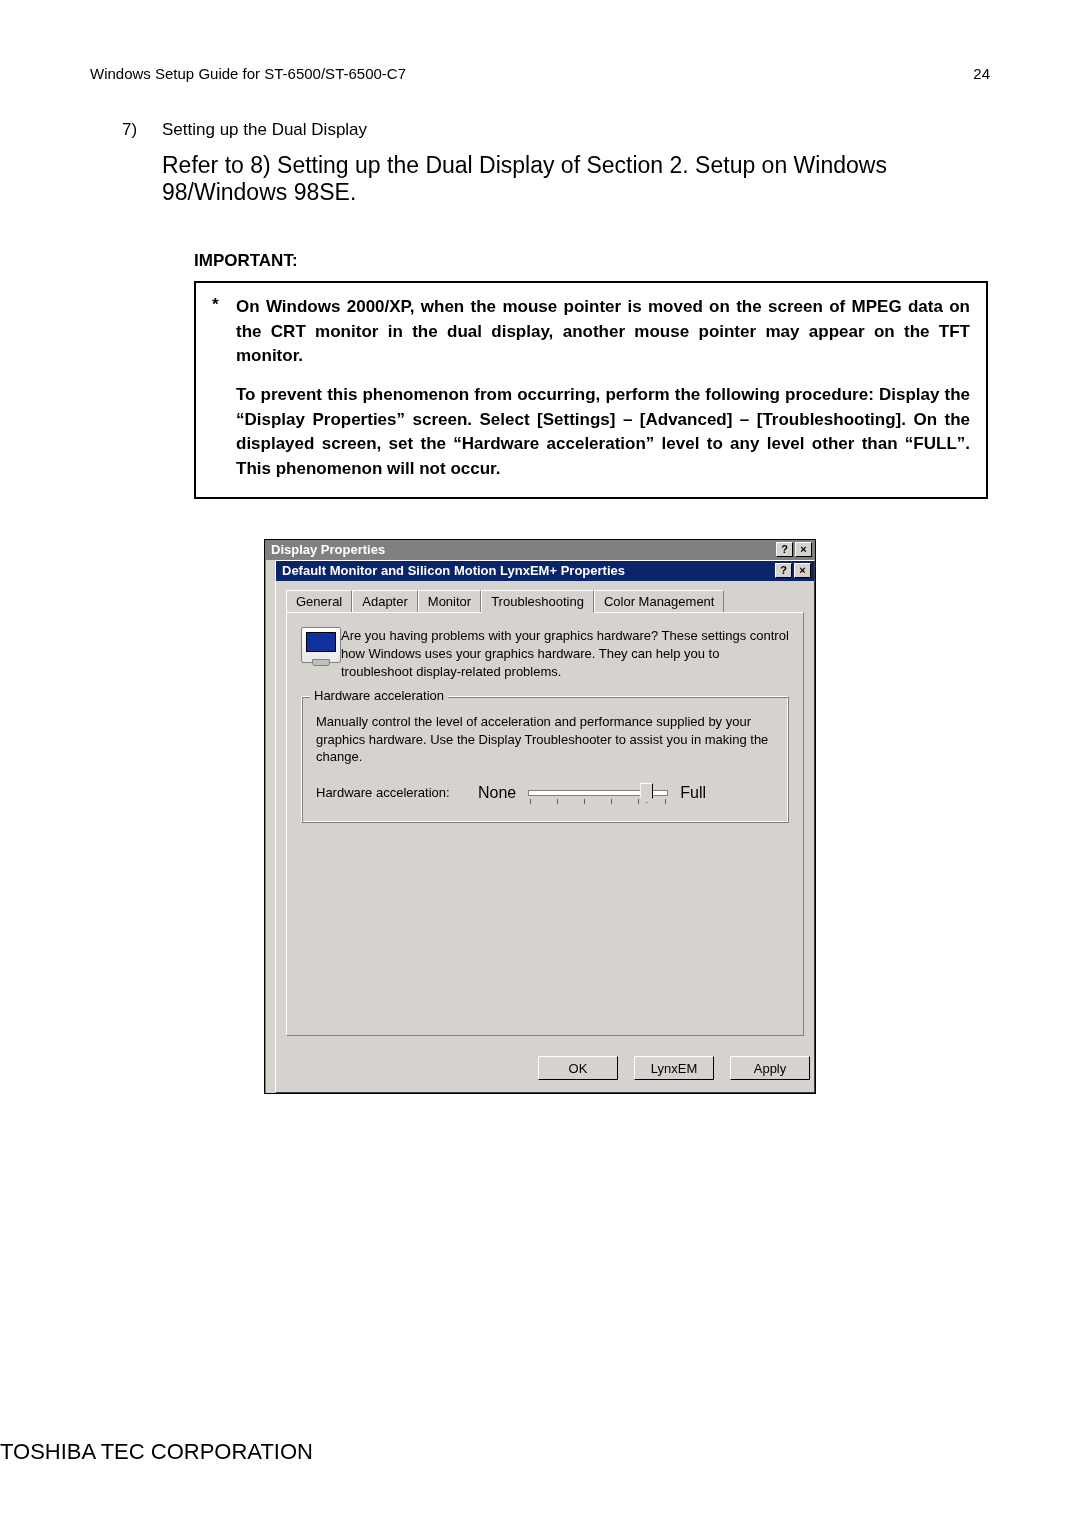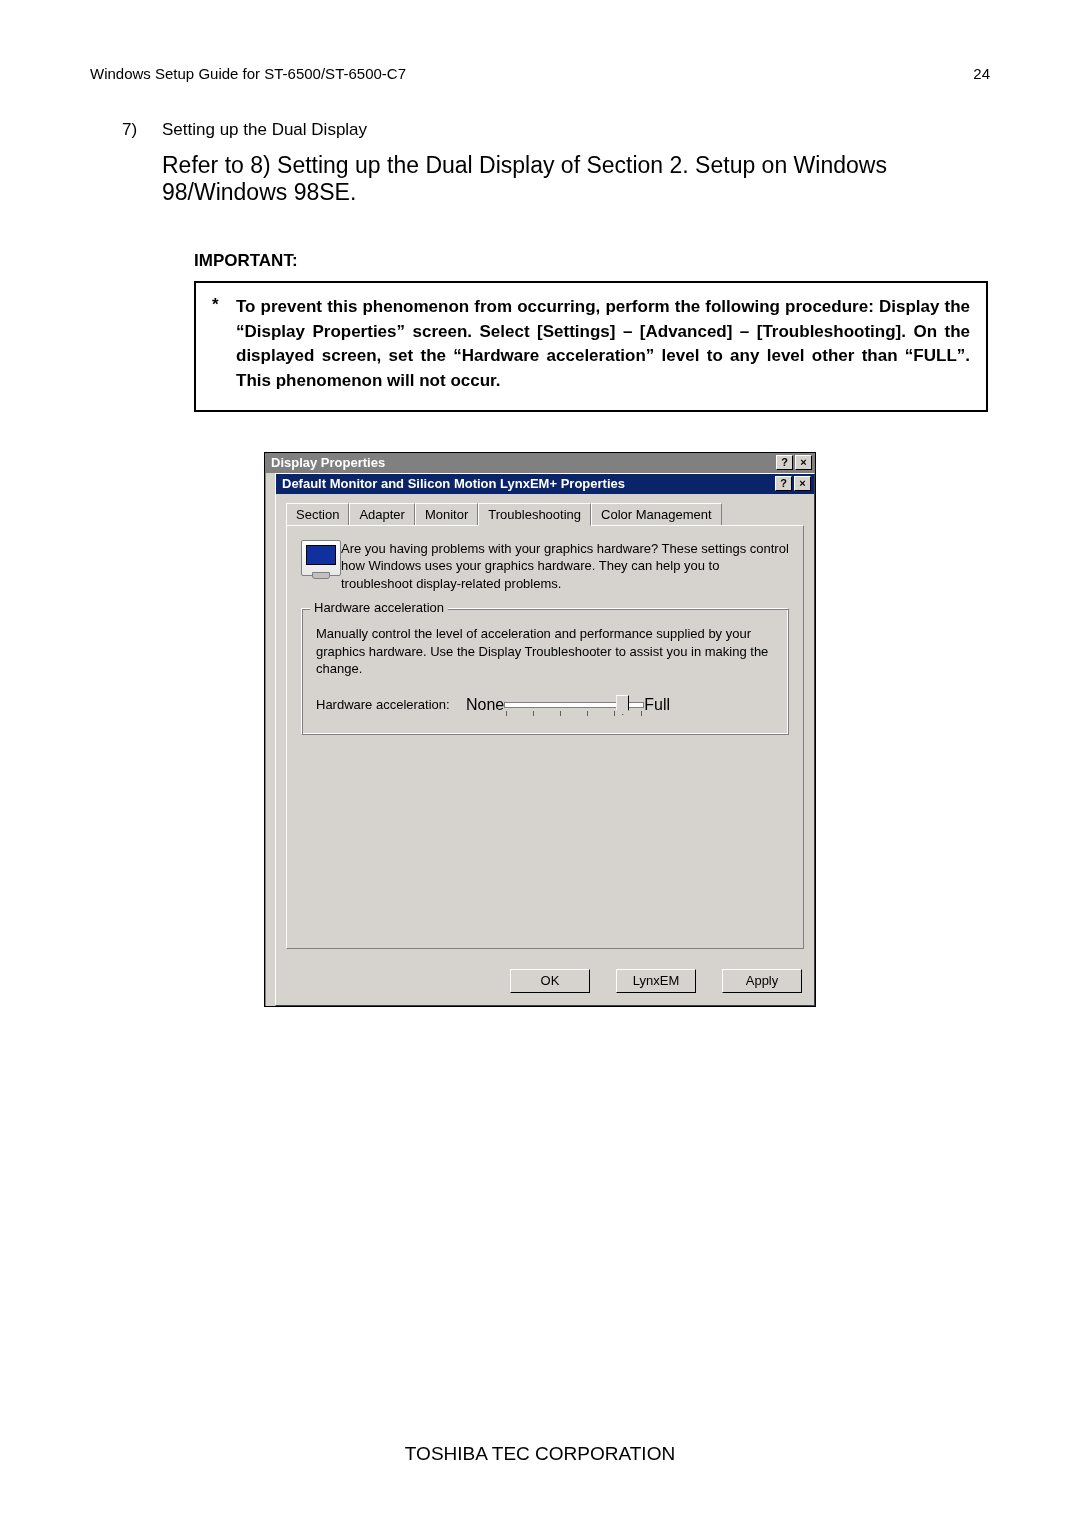--- a/index.html
+++ b/index.html
@@ -165,21 +165,21 @@
     position: absolute;
     top: -9px; left: 8px;
     background: #d6d3ce;
     padding: 0 4px;
     font-size: 13px;
   }
   .accel-desc { line-height: 1.35; margin-bottom: 18px; }
   .slider-row {
     display: flex;
     align-items: center;
-    gap: 0;
+    gap: 12px;
     margin-bottom: 6px;
   }
   .slider-label { width: 150px; }
   .slider-min, .slider-max { font-size: 16px; }
   .slider-track-wrap { flex: none; width: 140px; position: relative; height: 16px; }
   .slider-track {
     position:absolute; top:5px; left:0; right:0; height:4px;
     background:#fff; border:1px solid #808080;
   }
   .slider-thumb {
@@ -191,38 +191,38 @@
     clip-path: polygon(0 0,100% 0,100% 75%,50% 100%,0 75%);
   }
   .slider-ticks {
     position:absolute; top:14px; left:2px; right:2px;
     display:flex; justify-content:space-between;
   }
   .slider-ticks span { width:1px; height:5px; background:#606060; display:block;}
   .slider-help { margin-top: 18px; line-height:1.35; }
 
   .btn-row {
-    display:flex; justify-content:flex-end; gap: 26px;
-    padding: 10px 12px 12px 0;
+    display:flex; justify-content:flex-end; gap: 16px;
+    padding: 10px 4px 12px 0;
   }
   .win-btn {
     width: 80px; height: 24px;
     background:#d6d3ce;
     border:1px solid #000;
     border-top-color:#fff; border-left-color:#fff;
     font-size:13px; font-family: Tahoma, Arial, sans-serif;
     text-align:center;
   }
 
   .footer {
     position: absolute;
     bottom: 60px;
     left: 0; right: 0;
-    text-align: center;
-    font-size: 19px;
+    text-align: left;
+    font-size: 22px;
   }
 </style>
 </head>
 <body>
 
 <div class="page">
   <div class="hdr">
     <span>Windows Setup Guide for ST-6500/ST-6500-C7</span>
     <span>24</span>
   </div>
@@ -231,20 +231,21 @@
     <div class="item7">
       <span class="item7-num">7)</span><span>Setting up the Dual Display</span>
     </div>
     <div class="refer">Refer to 8) Setting up the Dual Display of Section 2. Setup on Windows 98/Windows 98SE.</div>
 
     <div class="important-heading">IMPORTANT:</div>
     <div class="important-box">
       <div class="important-row">
         <div class="star">*</div>
         <div class="imp-text">
+          <p>On Windows 2000/XP, when the mouse pointer is moved on the screen of MPEG data on the CRT monitor in the dual display, another mouse pointer may appear on the TFT monitor.</p>
           <p>To prevent this phenomenon from occurring, perform the following procedure: Display the “Display Properties” screen.  Select [Settings] – [Advanced] – [Troubleshooting].  On the displayed screen, set the “Hardware acceleration” level to any level other than “FULL”.  This phenomenon will not occur.</p>
         </div>
       </div>
     </div>
 
     <div class="shot-wrap">
       <div class="win-outer">
         <div class="title-bar dim">
           <span>Display Properties</span>
           <div class="tb-btns">
@@ -257,21 +258,21 @@
           <div class="title-bar">
             <span>Default Monitor and Silicon Motion LynxEM+ Properties</span>
             <div class="tb-btns">
               <div class="tb-btn">?</div>
               <div class="tb-btn">×</div>
             </div>
           </div>
 
           <div class="inner-body">
             <div class="tabs">
-              <div class="tab">Section</div>
+              <div class="tab">General</div>
               <div class="tab">Adapter</div>
               <div class="tab">Monitor</div>
               <div class="tab active">Troubleshooting</div>
               <div class="tab">Color Management</div>
             </div>
 
             <div class="tab-panel">
               <div class="intro-row">
                 <div class="mon-icon"></div>
                 <div class="intro-text">Are you having problems with your graphics hardware? These settings control how Windows uses your graphics hardware. They can help you to troubleshoot display-related problems.</div>

